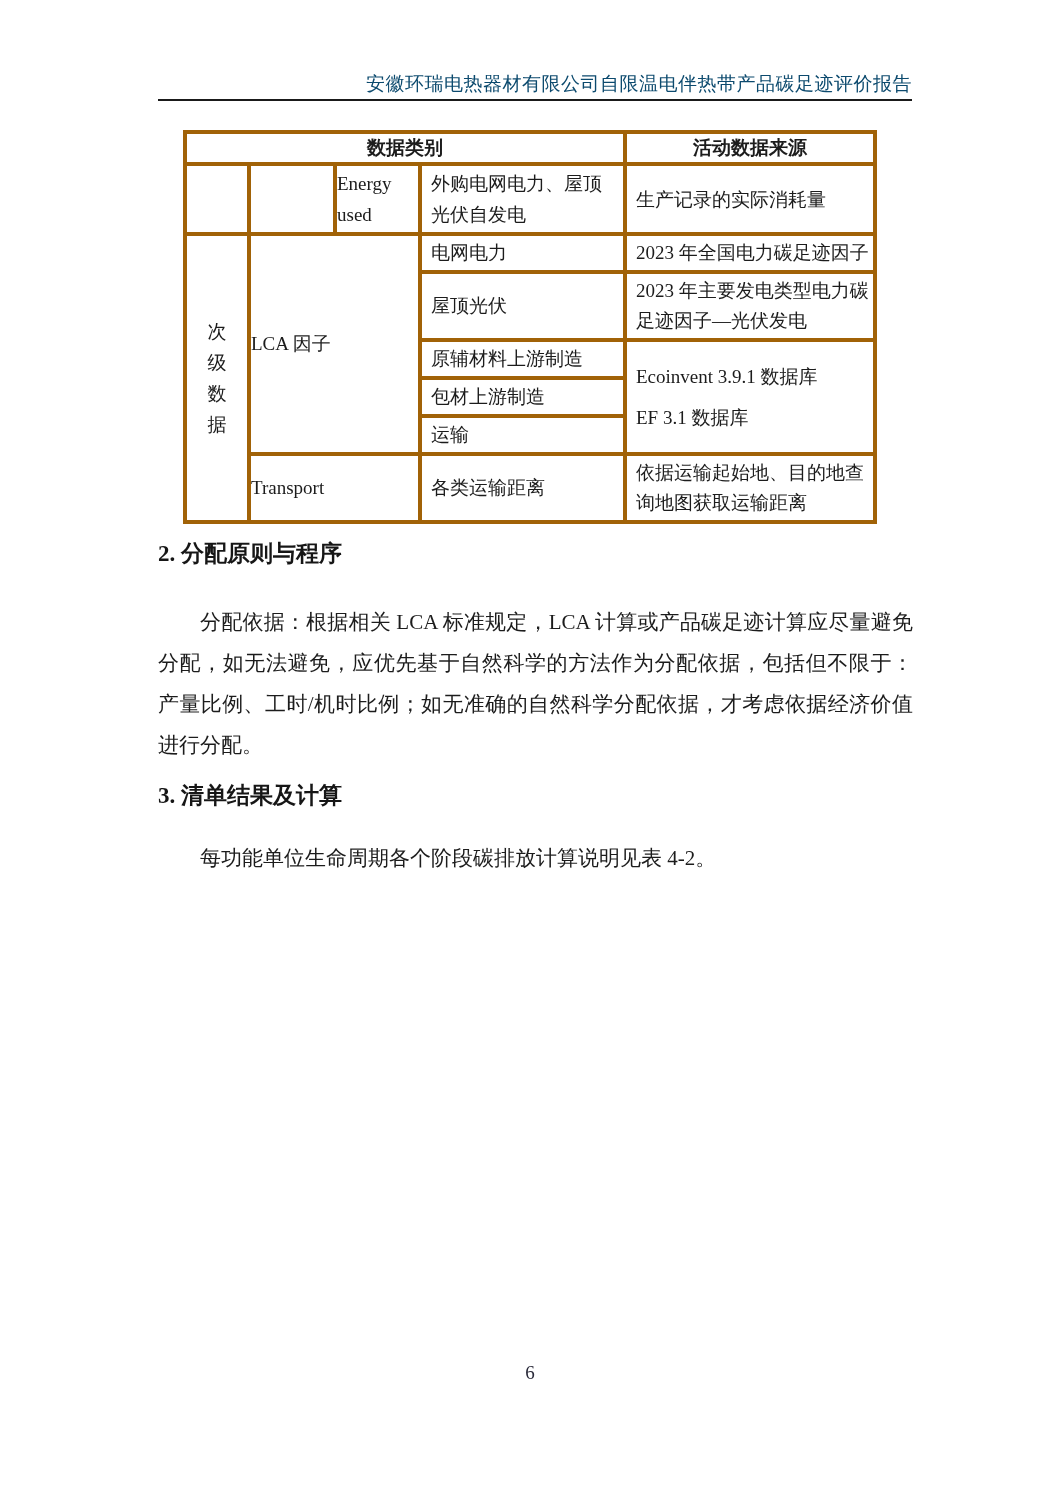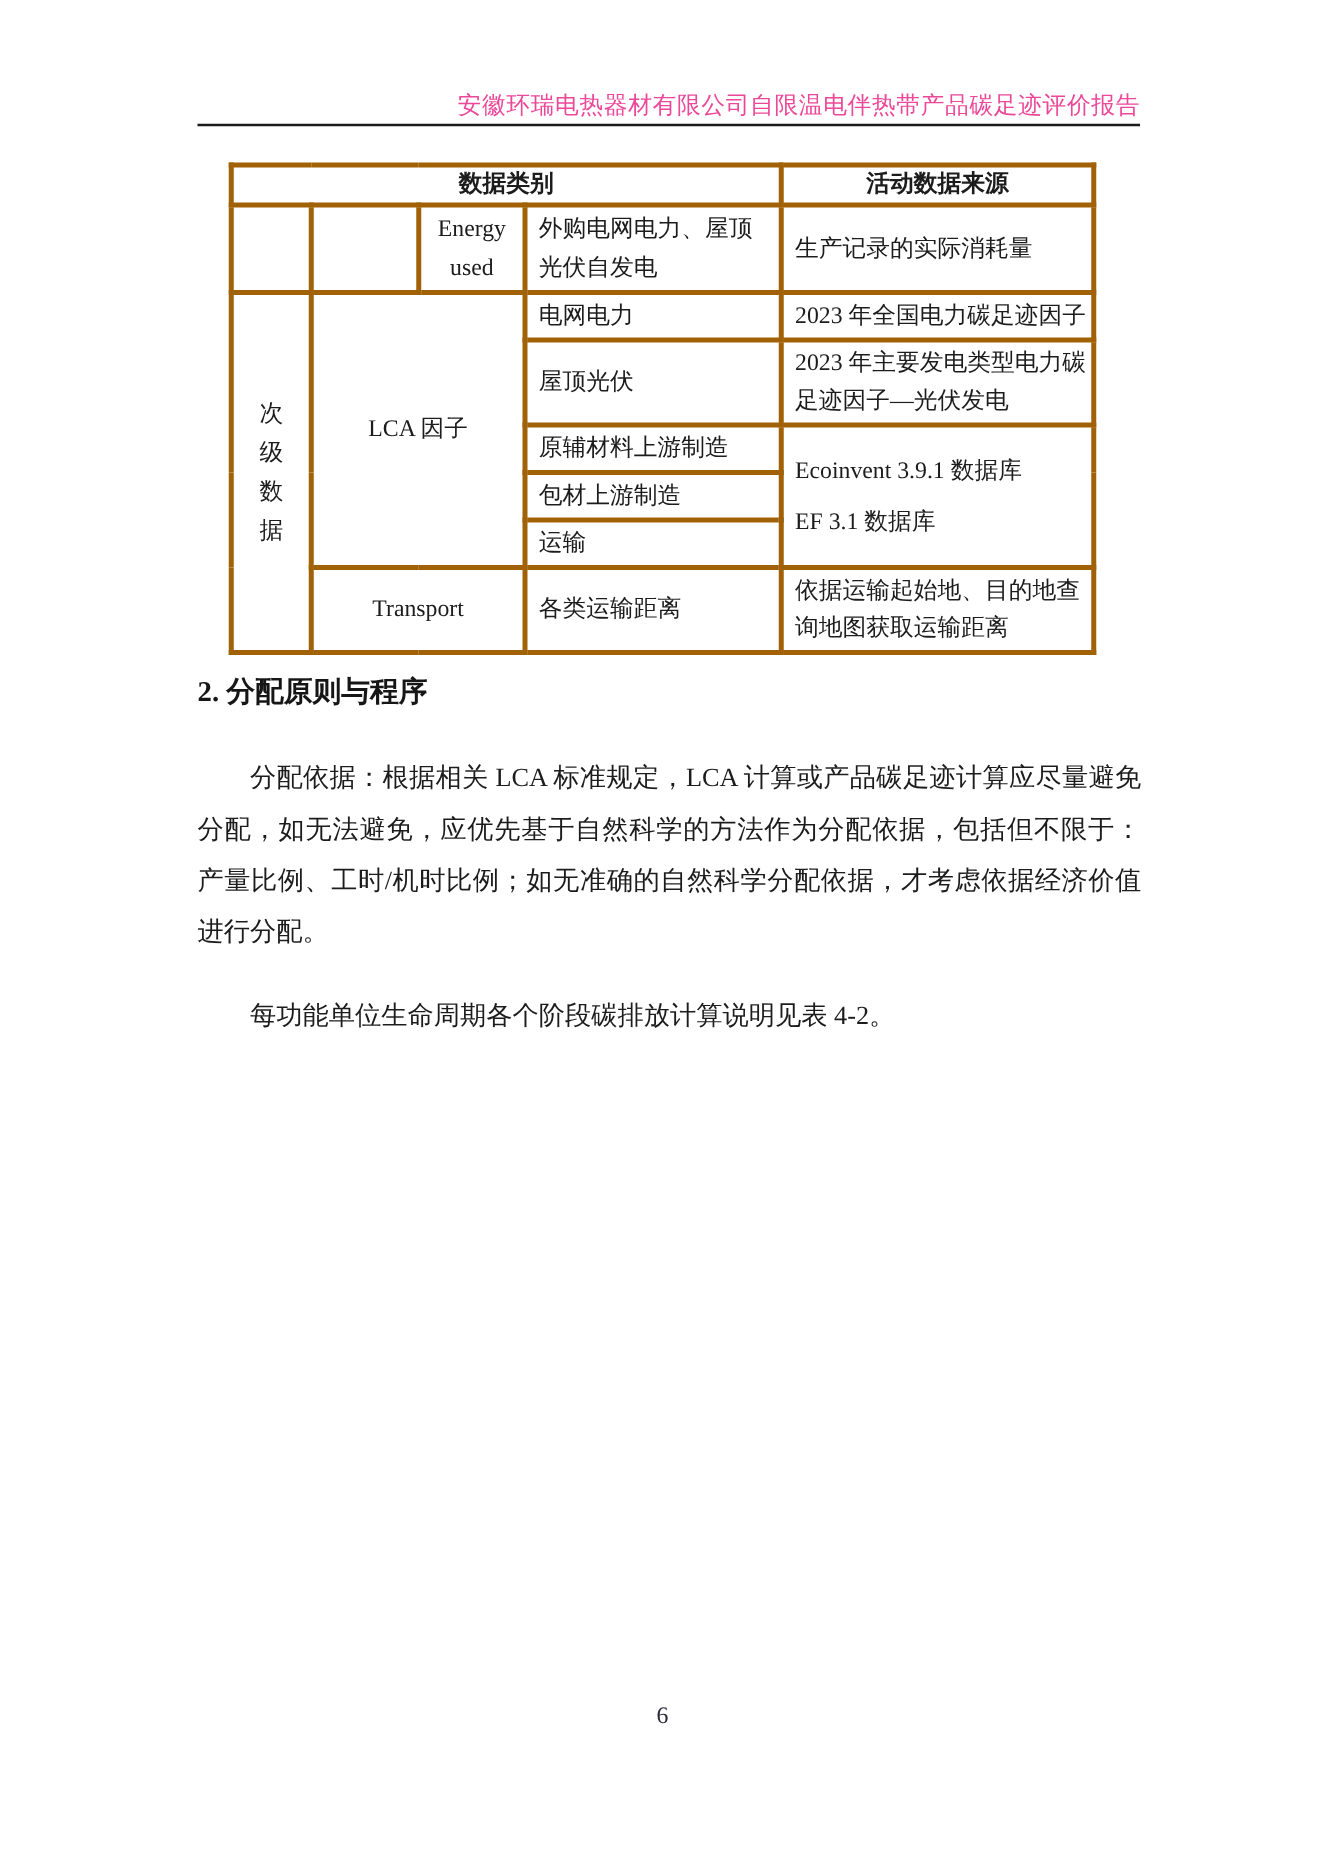--- a/index.html
+++ b/index.html
@@ -16,21 +16,21 @@
     overflow: hidden;
   }
 
   
   .doc-header-title {
     position: absolute;
     top: 71px;
     right: 148px;
     font-size: 19px;
     letter-spacing: 0.5px;
-    color: #ec4899;
+    color: #0c4a6e;
     white-space: nowrap;
   }
   .doc-header-rule {
     position: absolute;
     top: 99px;
     left: 158px;
     width: 754px;
     height: 2px;
     background: #1a1a1a;
   }
@@ -50,21 +50,21 @@
     border: 4px solid #a16207;
     vertical-align: middle;
     line-height: 30px;
   }
   .data-table .th {
     font-weight: bold;
     text-align: center;
     height: 32px;
     line-height: 28px;
   }
-  .c-center { text-align: center; }
+  .c-center { }
   .c-left   { text-align: left; padding: 2px 4px 2px 9px; }
   .r-energy td { height: 66px; line-height: 31px; }
   .r-grid td { height: 33px; }
   .r-pv td { height: 61px; line-height: 30px; }
   .r-raw td { height: 34px; }
   .r-pack td { height: 32px; }
   .r-trf td { height: 32px; }
   .r-transport td { height: 63px; line-height: 30px; }
   .vert-stack { text-align: center; }
   .vert-stack div { line-height: 31px; }
@@ -172,18 +172,19 @@
         <td colspan="2" class="c-center">Transport</td>
         <td class="c-left">各类运输距离</td>
         <td class="c-left">依据运输起始地、目的地查询地图获取运输距离</td>
       </tr>
     </tbody>
   </table>
 
   <main class="content">
     <h2 class="h-sec2">2. 分配原则与程序</h2>
     <p>分配依据：根据相关 LCA 标准规定，LCA 计算或产品碳足迹计算应尽量避免分配，如无法避免，应优先基于自然科学的方法作为分配依据，包括但不限于：产量比例、工时/机时比例；如无准确的自然科学分配依据，才考虑依据经济价值进行分配。</p>
+    <h2 class="h-sec3">3. 清单结果及计算</h2>
     <p class="p-last">每功能单位生命周期各个阶段碳排放计算说明见表 4-2。</p>
   </main>
 
   <div class="page-footer">6</div>
 
 </div>
 
 </body></html>

